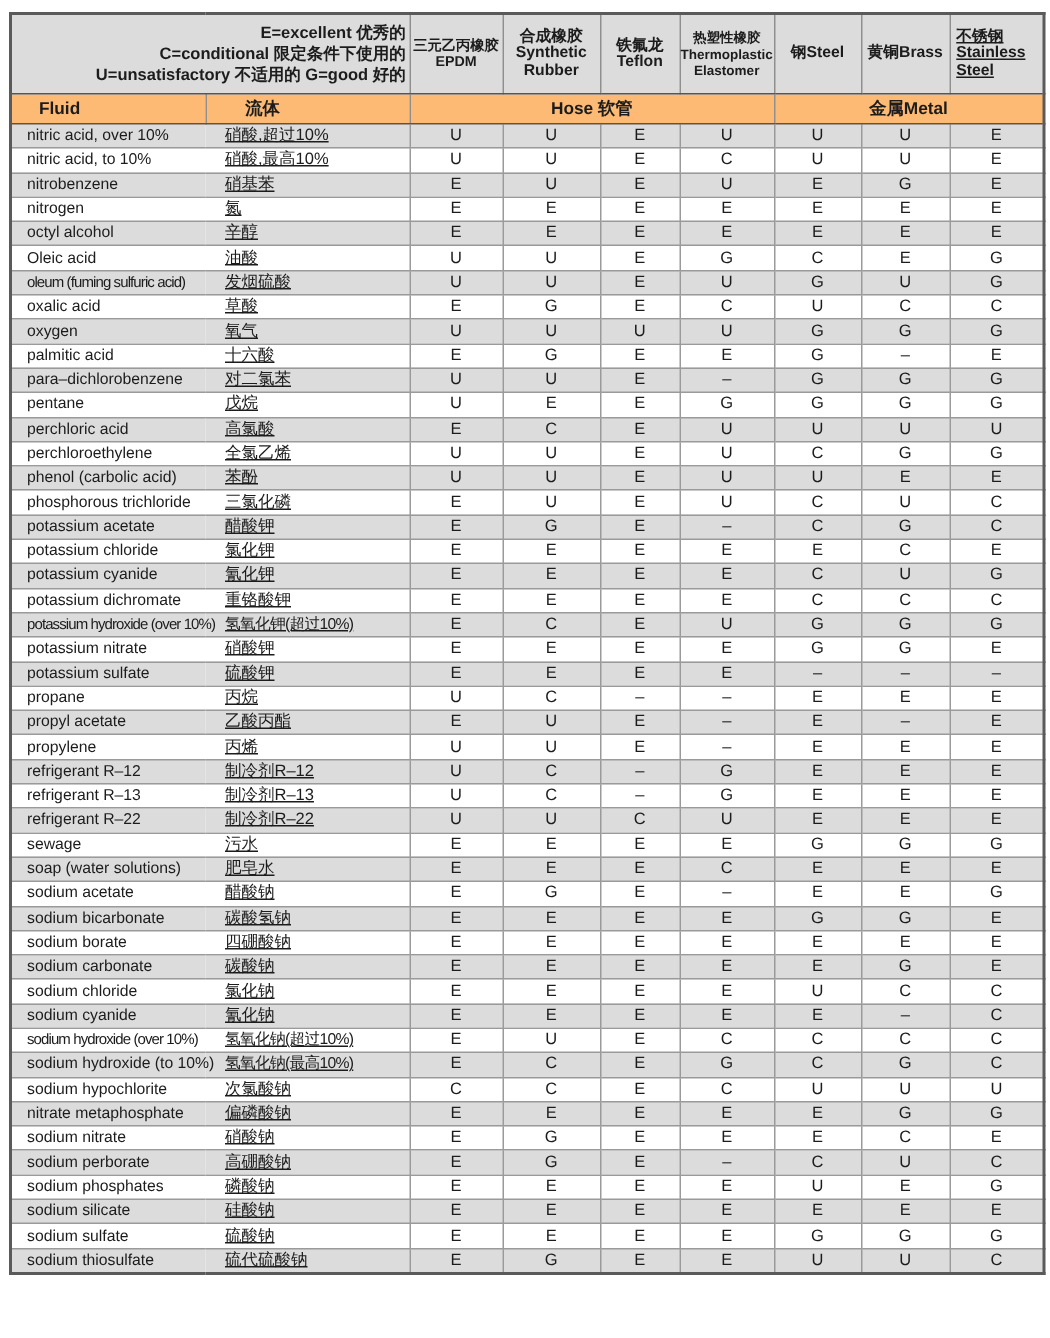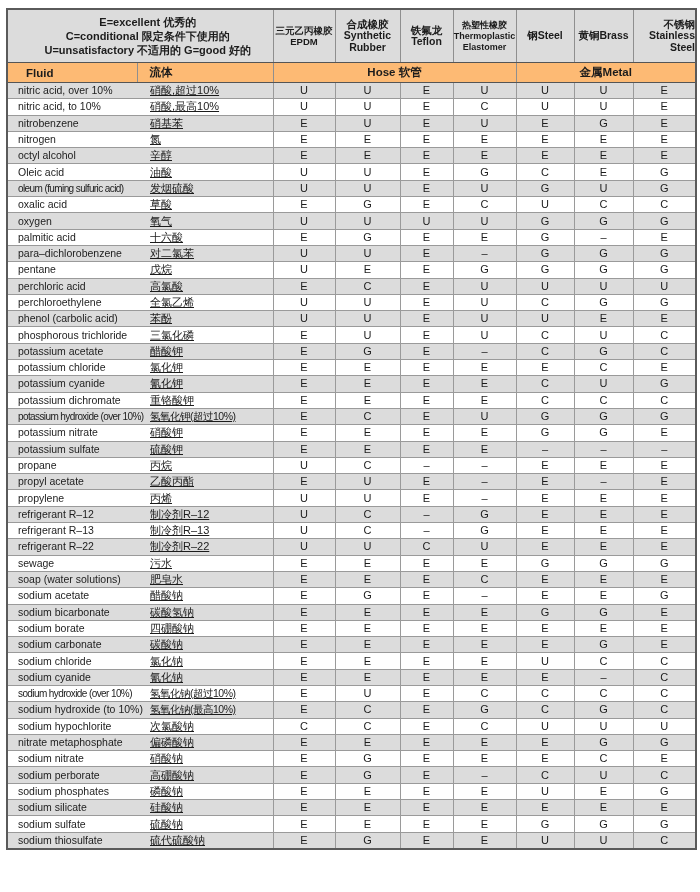--- a/index.html
+++ b/index.html
@@ -2,28 +2,28 @@
 <html><head>
 <meta charset="utf-8">
 <style>
   html,body{margin:0;padding:0;background:#ffffff;}
   body{width:700px;height:892px;font-family:"Liberation Sans","DejaVu Sans",sans-serif;color:#1c1c1c;}
   .page{padding:8px 5px 5px 6px;}
   table{border-collapse:collapse;table-layout:fixed;width:689px;border:2px solid #5a5a5a;}
   th,td{border:1px solid #8f8f8f;overflow:visible;}
   
   thead th{background:#dcdcdc;font-weight:bold;vertical-align:middle;}
-  .legend{height:48px;text-align:center;padding:2px 2px 2px 17px;font-size:11px;line-height:14px;border-bottom:1px solid #555;}
+  .legend{height:48px;text-align:right;padding:2px 2px 2px 17px;font-size:11px;line-height:14px;border-bottom:1px solid #555;}
   .col-head{white-space:pre-line;text-align:center;font-size:10.5px;line-height:11.5px;padding:1px 0;border-bottom:1px solid #555;}
   .h-epdm{font-size:9.5px;}
   .h-thermo{font-size:9px;line-height:11px;}
-  .h-stainless{text-align:right;padding-left:4px;}
+  .h-stainless{text-align:left;padding-left:4px;text-decoration:underline;}
   .sub{background:#fdba74;height:17px;font-size:11.5px;border-bottom:1.5px solid #555;}
   .sub-fluid-en{text-align:left;padding-left:18px;}
-  .sub-fluid-zh{text-align:left;padding-left:12px;}
+  .sub-fluid-zh{text-align:left;padding-left:26px;}
   .sub-hose,.sub-metal{text-align:center;}
   
   tbody td{height:15.3px;line-height:15px;padding:0;font-size:11px;}
   tbody tr:nth-child(odd) td{background:#dcdcdc;}
   tbody tr:nth-child(even) td{background:#ffffff;}
   tbody td{border-color:#9a9a9a;}
   .fluid-en{border-right:none;text-align:left;padding-left:10px;font-size:10.5px;white-space:nowrap;}
   .fluid-zh{border-left:none;text-align:left;padding-left:13px;white-space:nowrap;text-decoration:underline;}
   .tight{letter-spacing:-0.6px;font-size:10px;}
   .tight-zh{letter-spacing:-0.5px;font-size:10.5px;}

